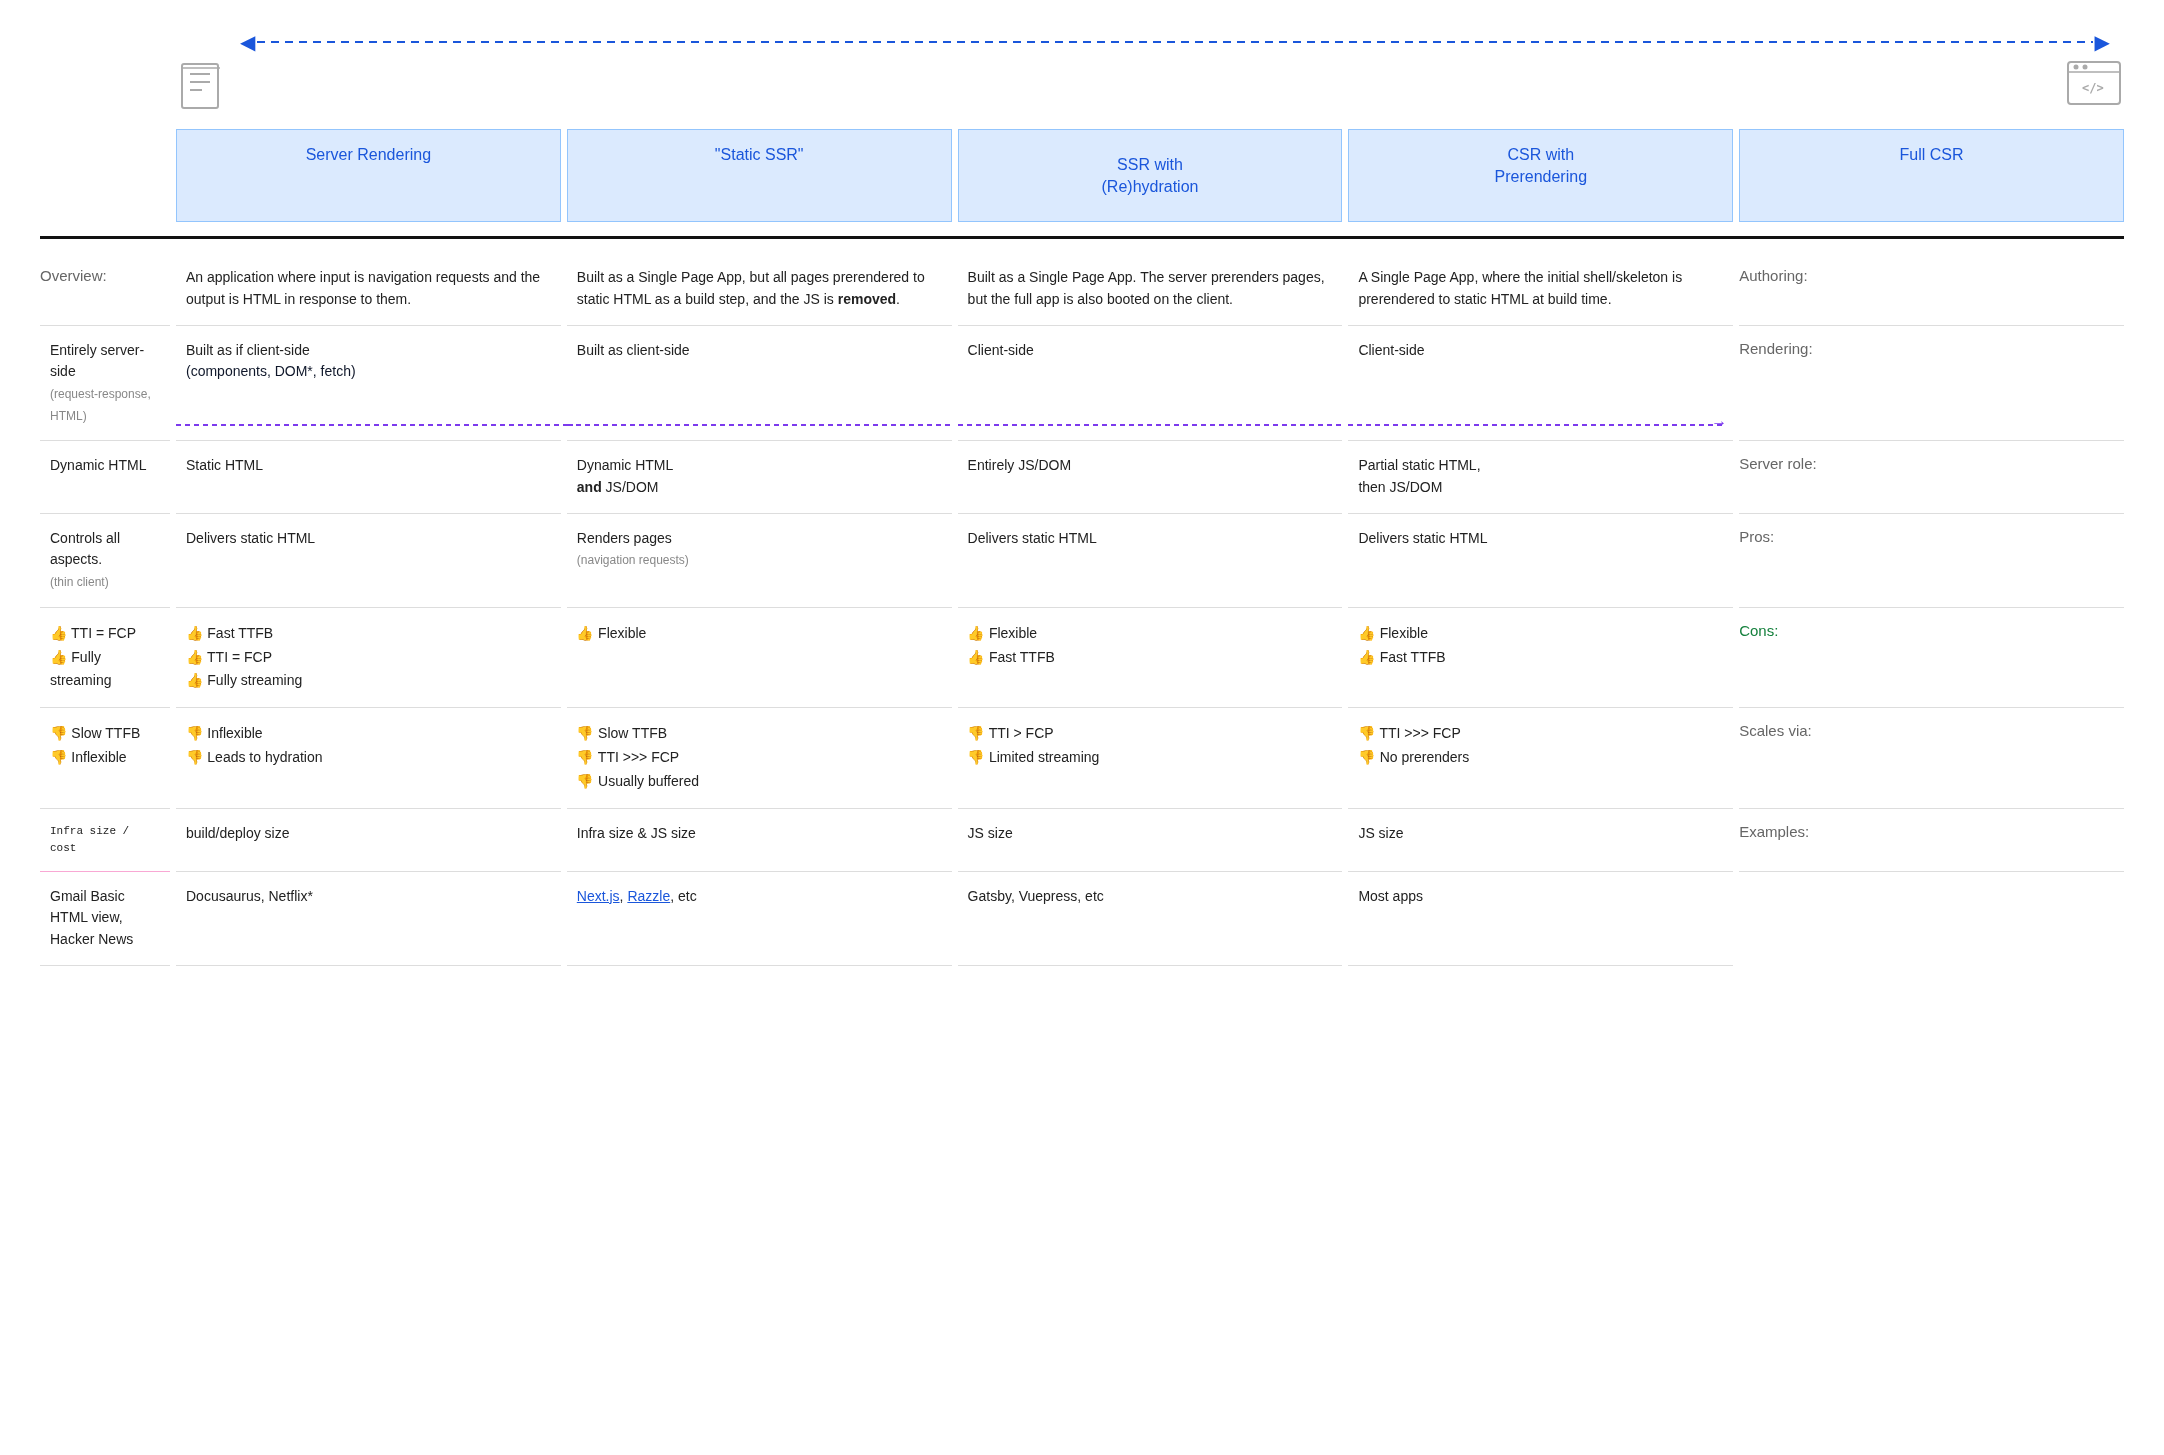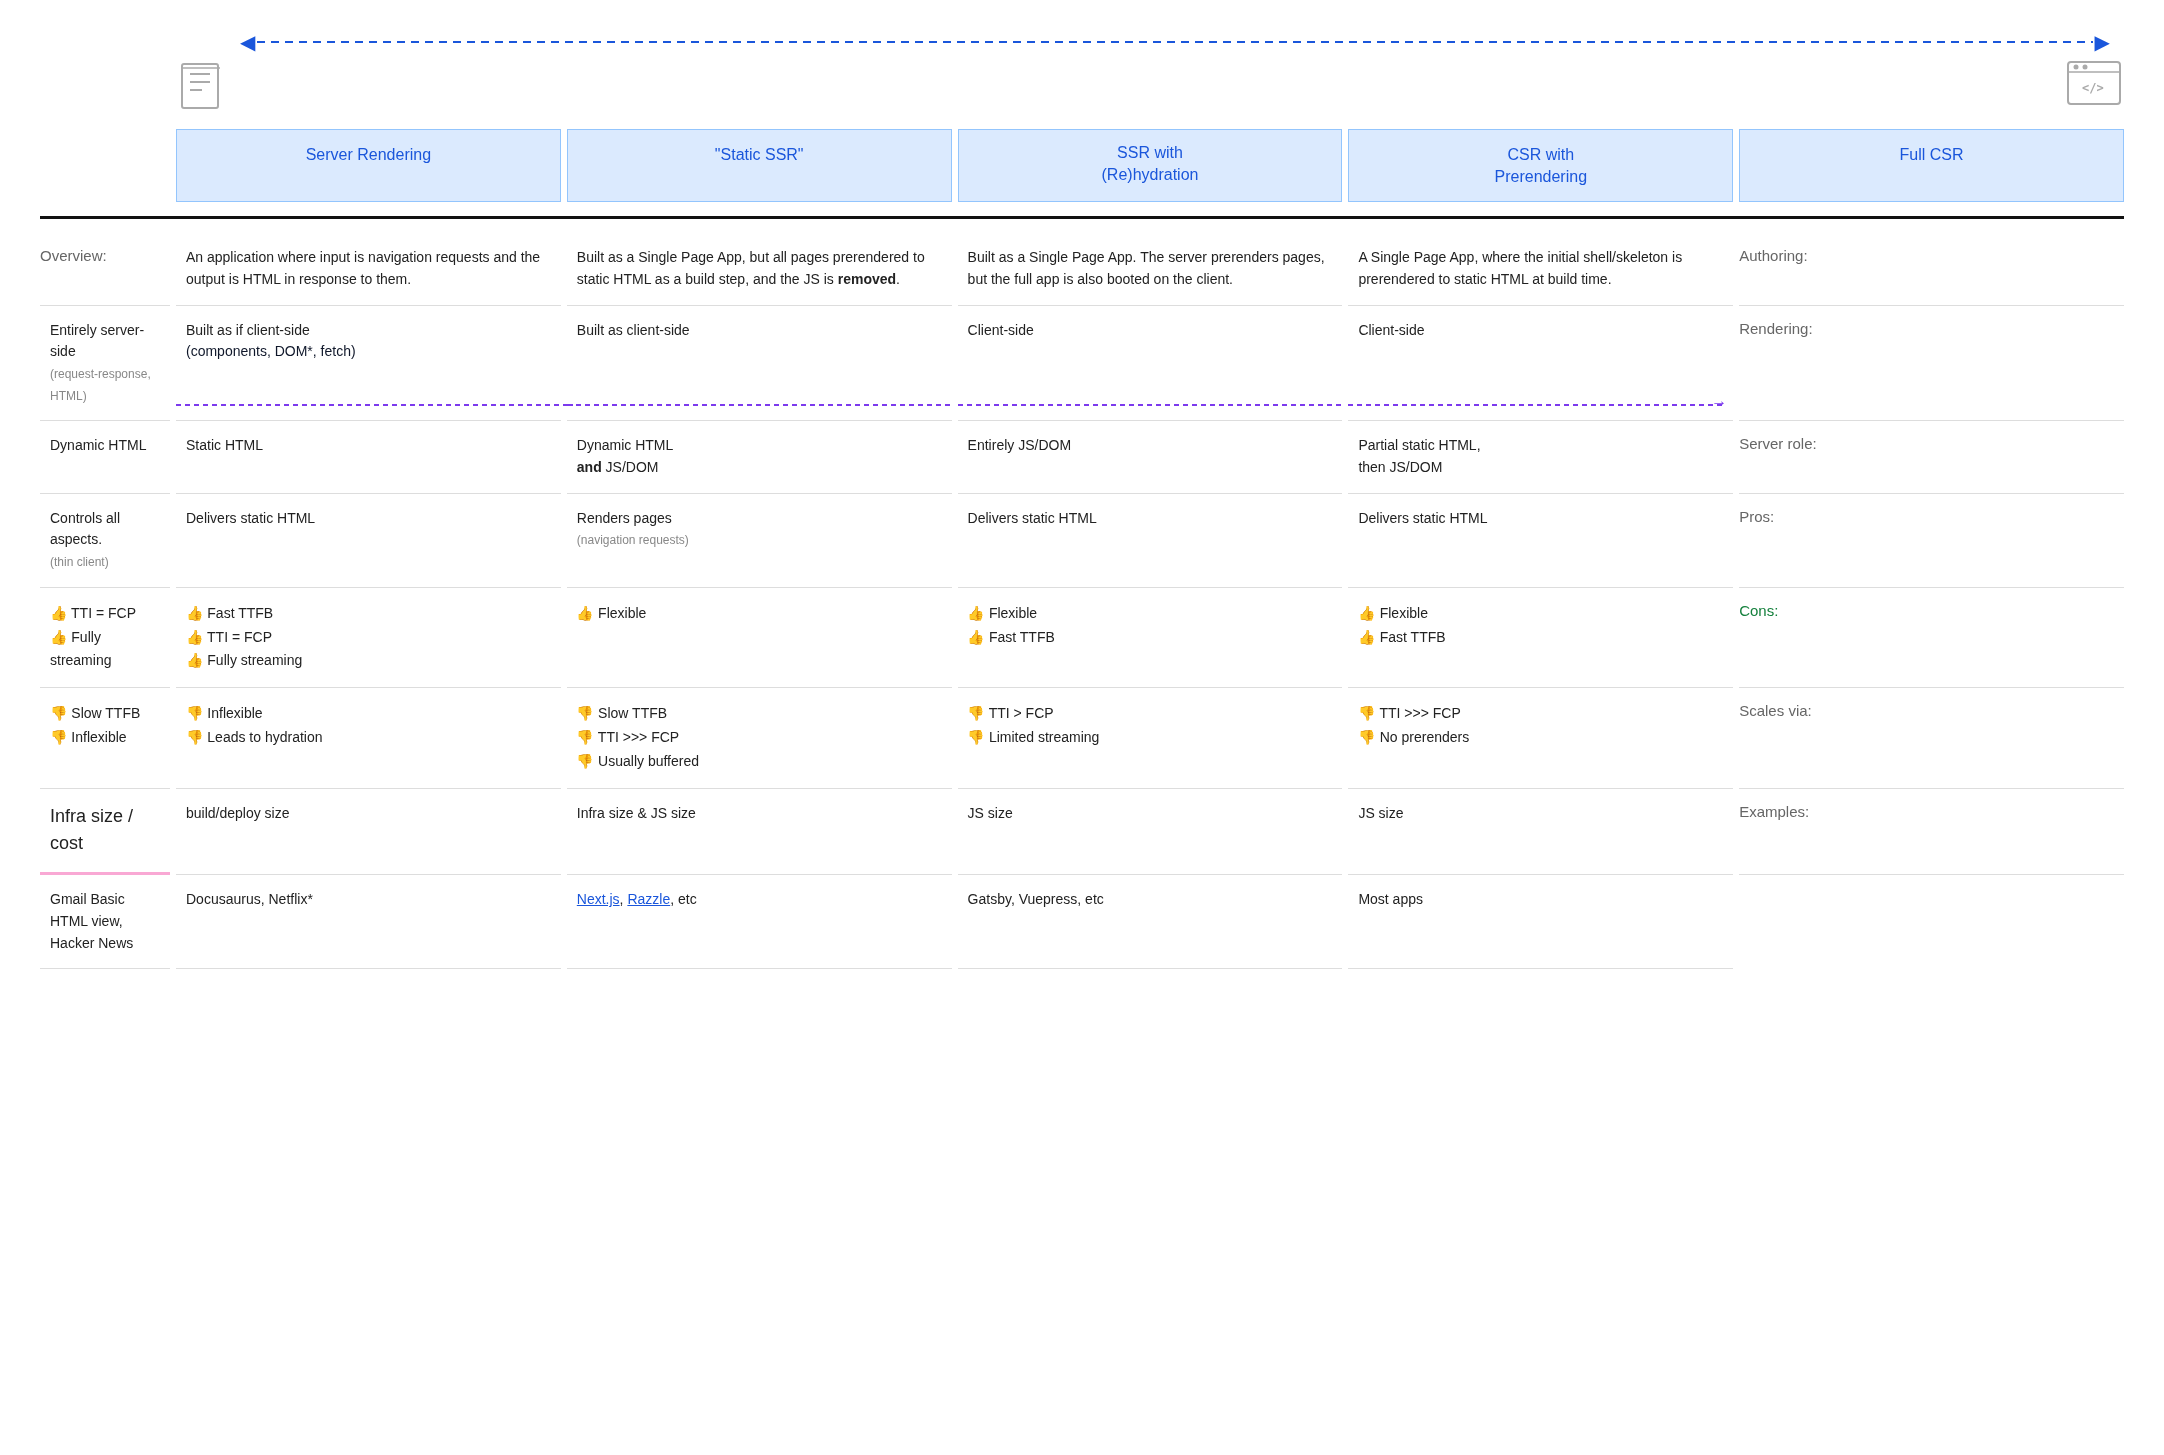--- a/index.html
+++ b/index.html
@@ -50,21 +50,21 @@
           <circle cx="19" cy="7" r="2.5" fill="#aaa"></circle>
           <text x="16" y="32" font-size="12" font-family="monospace" fill="#aaa" font-weight="bold">&lt;/&gt;</text>
         </svg>
       </div>
     </div>
 
     <div style="display: grid; grid-template-columns: 130px repeat(5, 1fr); gap: 0 6px; margin-bottom: 0;">
       <div></div>
       <div style="background: #dbeafe; border: 1px solid #93c5fd; text-align: center; padding: 14px 10px; color: #1a56db; font-size: 16px; line-height: 1.35;">Server Rendering</div>
       <div style="background: #dbeafe; border: 1px solid #93c5fd; text-align: center; padding: 14px 10px; color: #1a56db; font-size: 16px; line-height: 1.35;">"Static SSR"</div>
-      <div style="background: #dbeafe; border: 1px solid #93c5fd; text-align: center; padding: 12px 10px; color: #1a56db; font-size: 16px; line-height: 1.35;">SSR with<br>(Re)hydration</div>
+      <div style="background: #dbeafe; border: 1px solid #93c5fd; text-align: center; padding: 24px 10px; color: #1a56db; font-size: 16px; line-height: 1.35;">SSR with<br>(Re)hydration</div>
       <div style="background: #dbeafe; border: 1px solid #93c5fd; text-align: center; padding: 14px 10px; color: #1a56db; font-size: 16px; line-height: 1.35;">CSR with<br>Prerendering</div>
       <div style="background: #dbeafe; border: 1px solid #93c5fd; text-align: center; padding: 14px 10px; color: #1a56db; font-size: 16px; line-height: 1.35;">Full CSR</div>
     </div>
   </div>
 
   <hr style="border: none; border-top: 3px solid #111; margin: 14px 0;">
 
   <div style="display: grid; grid-template-columns: 130px repeat(5, 1fr); gap: 0 6px;">
 
     <div style="color: #666; padding: 14px 10px 14px 0; border-bottom: 1px solid #ddd; font-size: 15px;">Overview:</div>
@@ -151,21 +151,21 @@
     <div style="padding: 14px 10px; border-bottom: 1px solid #ddd; font-size: 14px; line-height: 1.7;">
       <div>👎 TTI &gt; FCP</div>
       <div>👎 Limited streaming</div>
     </div>
     <div style="padding: 14px 10px; border-bottom: 1px solid #ddd; font-size: 14px; line-height: 1.7;">
       <div>👎 TTI &gt;&gt;&gt; FCP</div>
       <div>👎 No prerenders</div>
     </div>
 
     <div style="color: #666; padding: 14px 10px 14px 0; border-bottom: 1px solid #ddd; font-size: 15px;">Scales via:</div>
-    <div style="padding: 14px 10px; border-bottom: 3px solid #f9a8d4; font-size: 18px; line-height: 1.55;">Infra size / cost</div>
+    <div style="padding: 14px 10px; border-bottom: 1px solid #f9a8d4; font-size: 11px; line-height: 1.55; font-family: Liberation Mono, monospace;">Infra size / cost</div>
     <div style="padding: 14px 10px; border-bottom: 1px solid #ddd; font-size: 14px; line-height: 1.55;">build/deploy size</div>
     <div style="padding: 14px 10px; border-bottom: 1px solid #ddd; font-size: 14px; line-height: 1.55;">Infra size &amp; JS size</div>
     <div style="padding: 14px 10px; border-bottom: 1px solid #ddd; font-size: 14px; line-height: 1.55;">JS size</div>
     <div style="padding: 14px 10px; border-bottom: 1px solid #ddd; font-size: 14px; line-height: 1.55;">JS size</div>
 
     <div style="color: #666; padding: 14px 10px 14px 0; border-bottom: 1px solid #ddd; font-size: 15px;">Examples:</div>
     <div style="padding: 14px 10px; border-bottom: 1px solid #ddd; font-size: 14px; line-height: 1.55;">Gmail Basic HTML view, Hacker News</div>
     <div style="padding: 14px 10px; border-bottom: 1px solid #ddd; font-size: 14px; line-height: 1.55;">Docusaurus, Netflix*</div>
     <div style="padding: 14px 10px; border-bottom: 1px solid #ddd; font-size: 14px; line-height: 1.55;">
       <a href="#" style="color: #1a56db; text-decoration: underline;">Next.js</a>,

